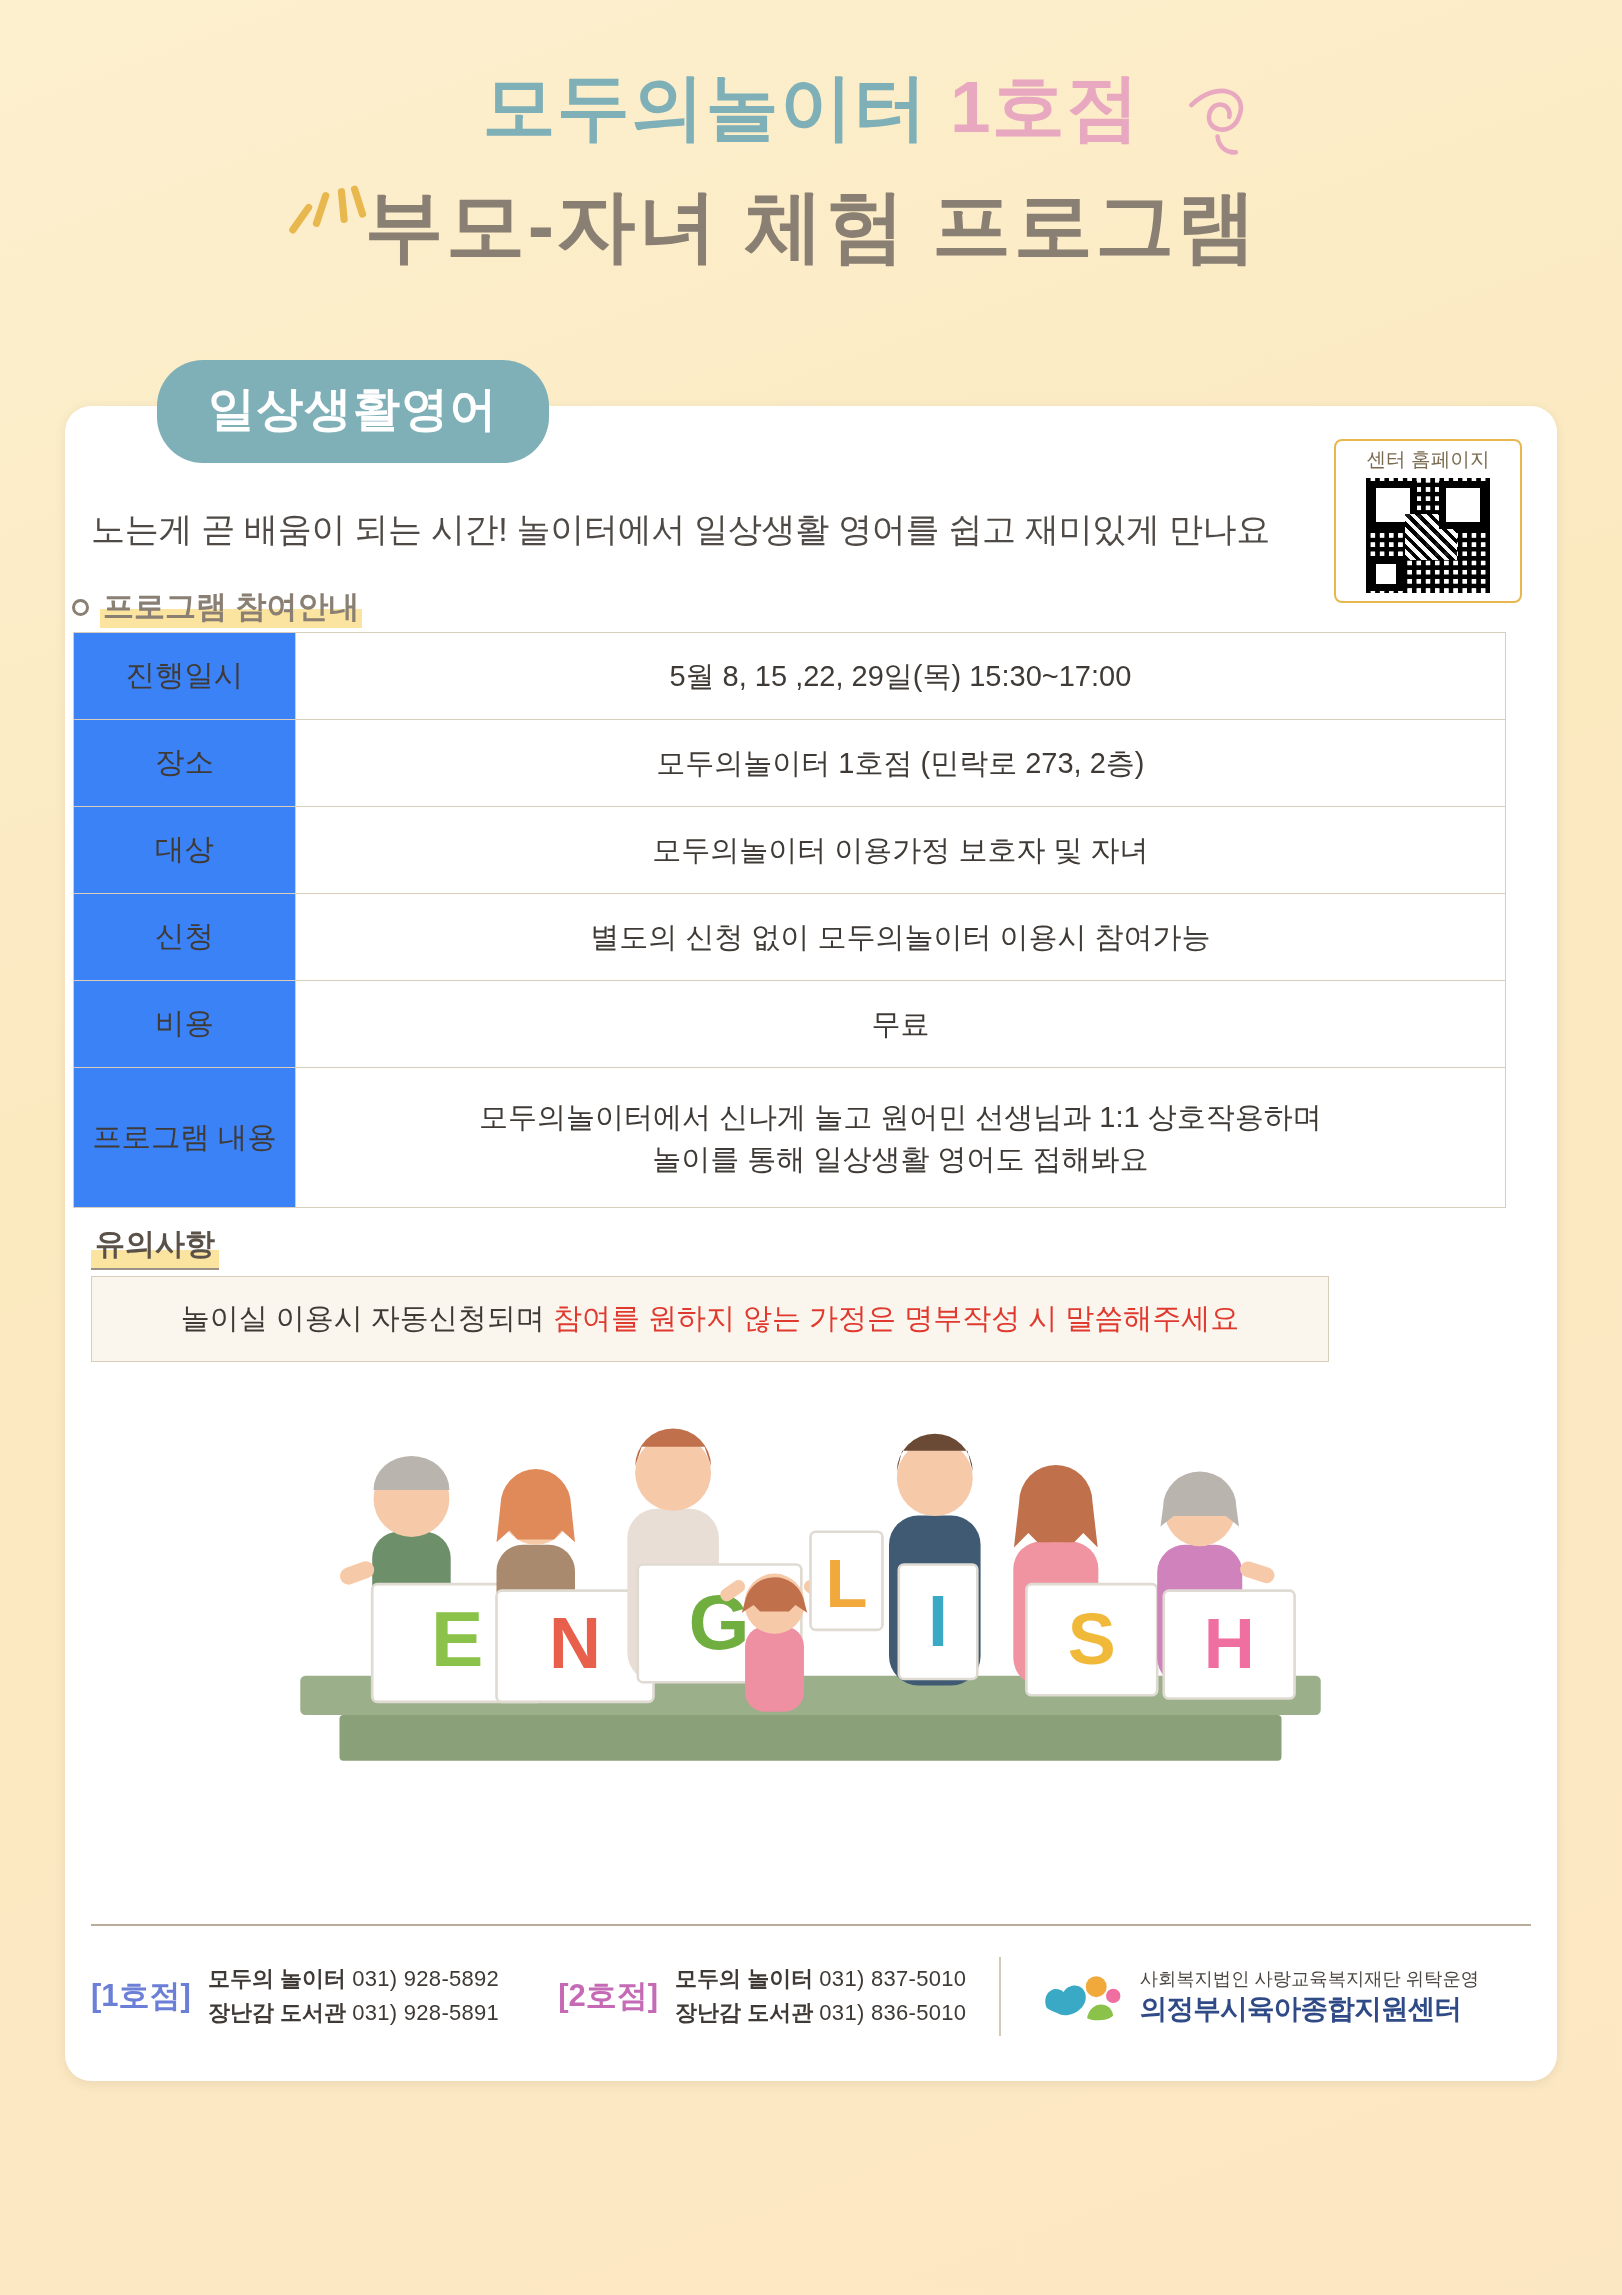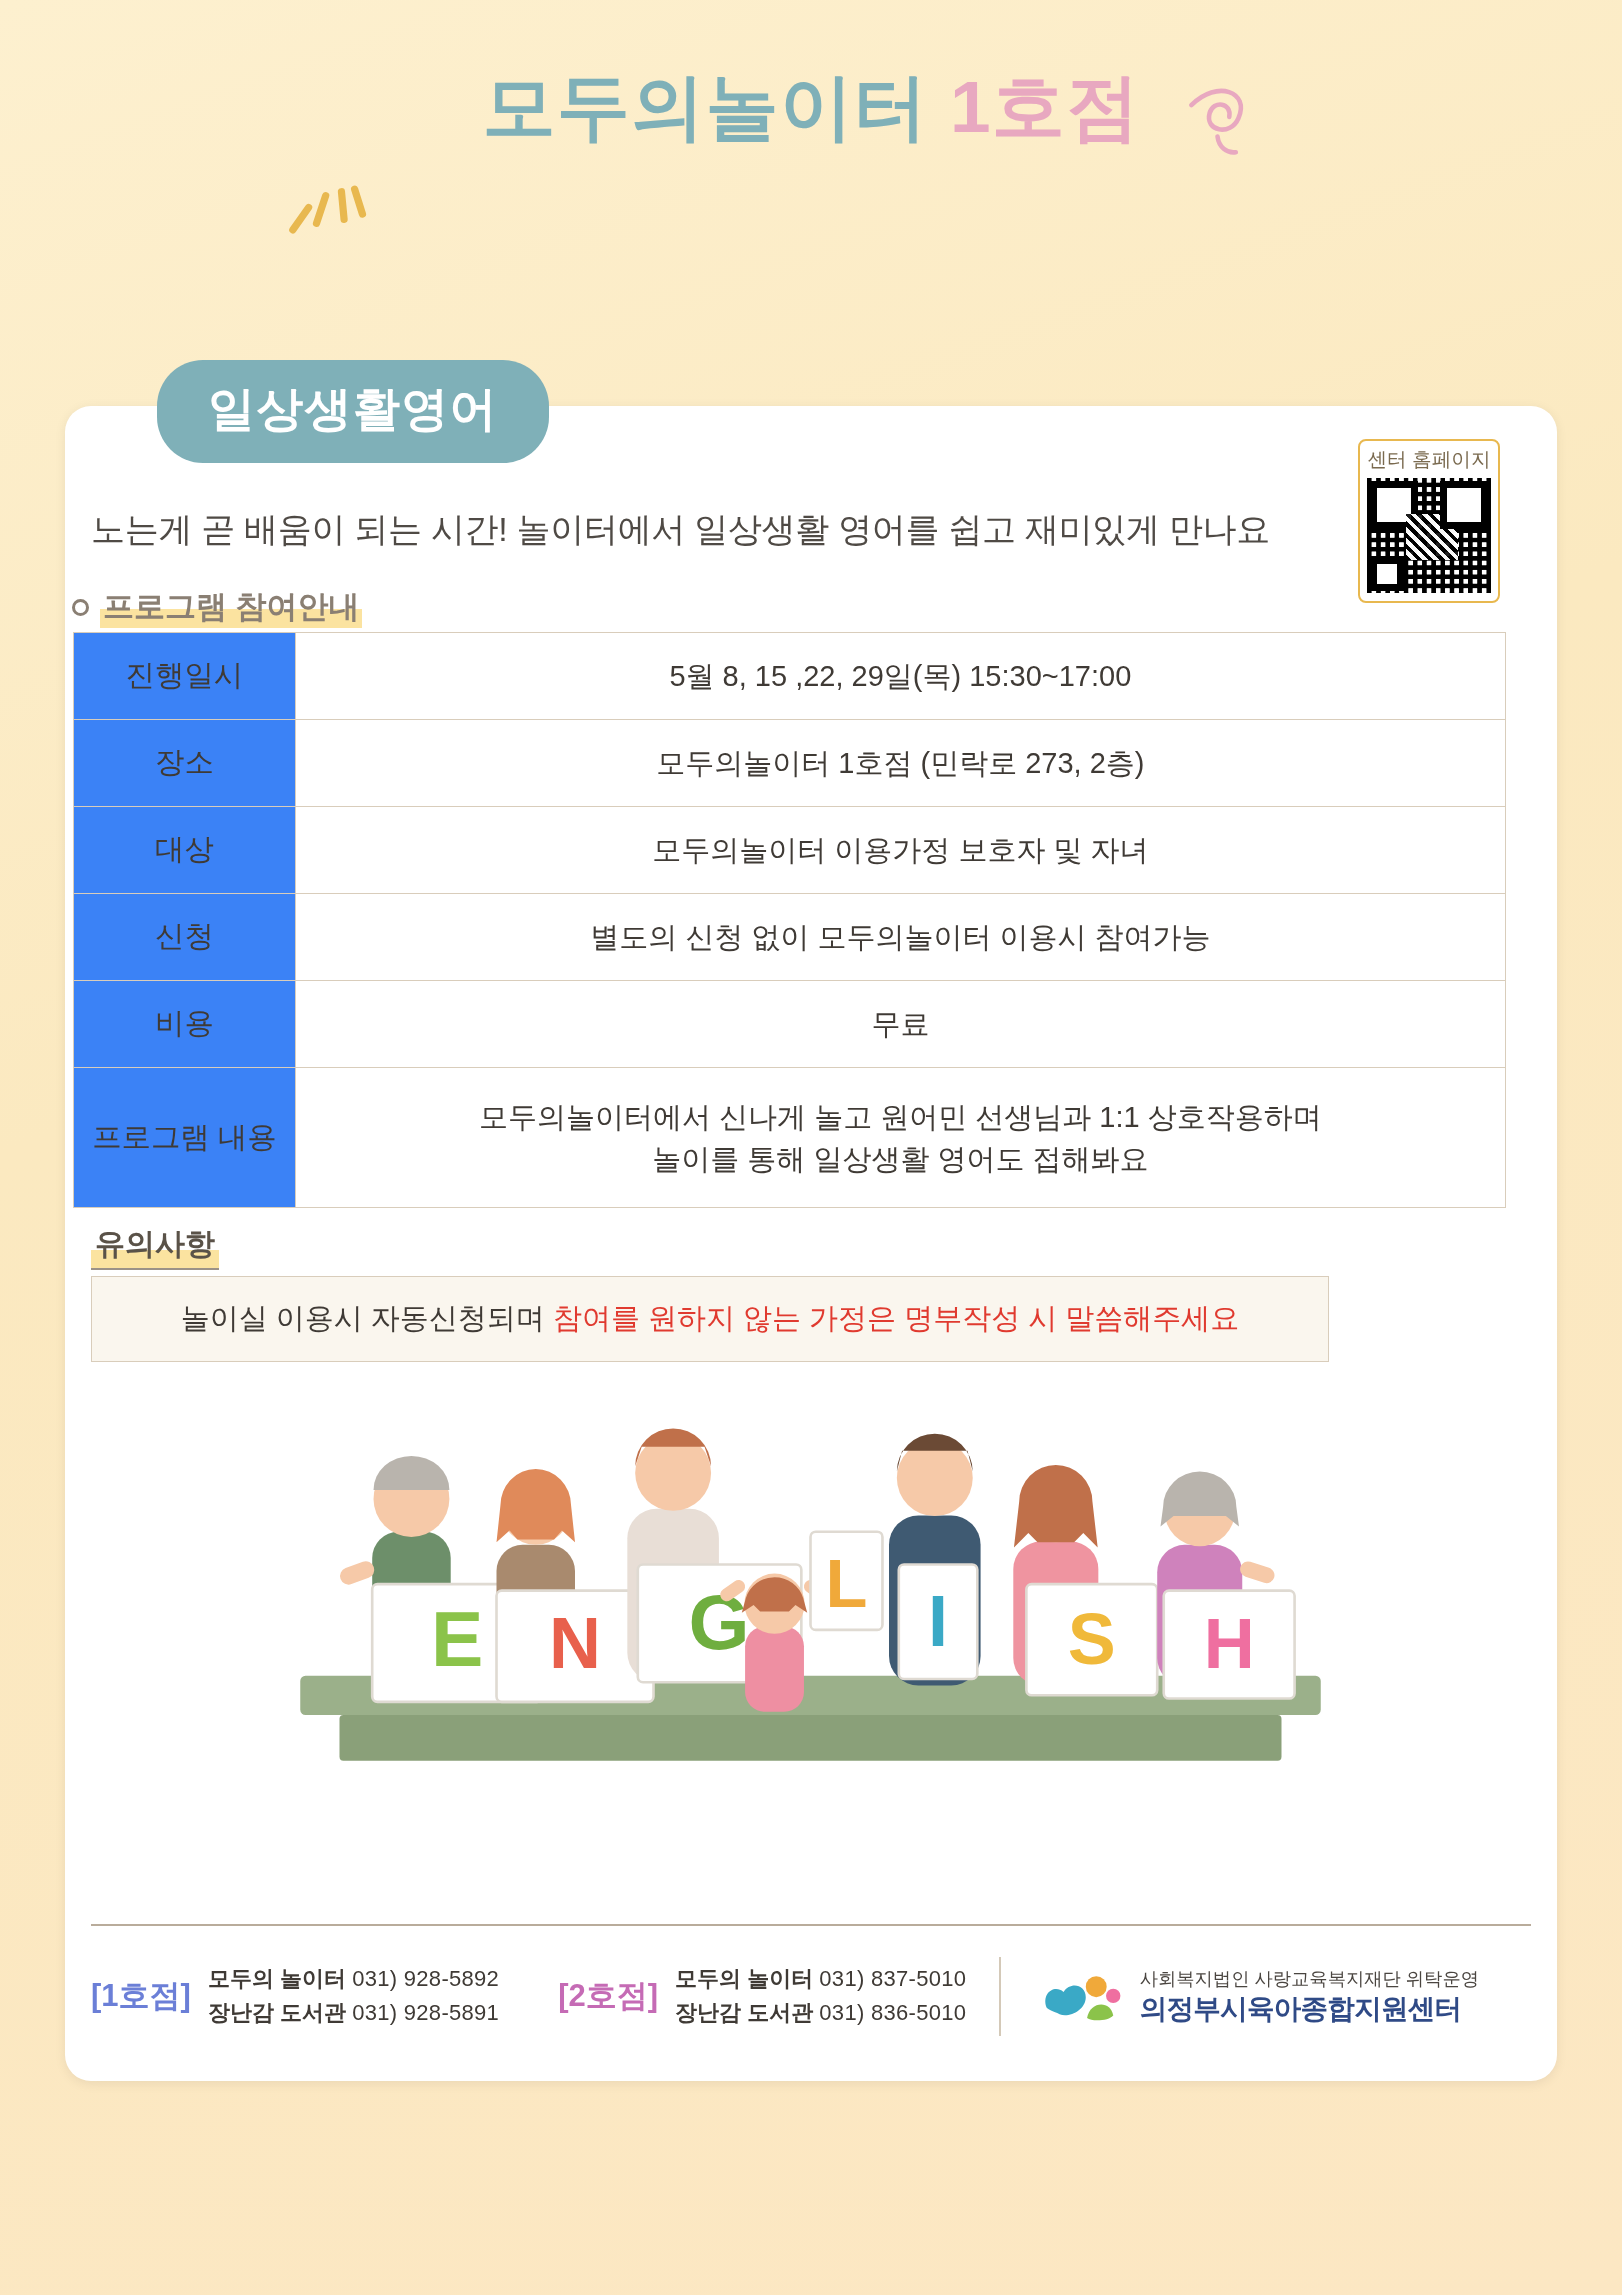--- a/index.html
+++ b/index.html
@@ -87,23 +87,23 @@
     top: 101px;
     font-size: 34px;
     color: #4f4a45;
     letter-spacing: -0.3px;
     white-space: nowrap;
   }
 
   
   .qr-wrap {
     position: absolute;
-    right: 57px;
+    right: 35px;
     top: 33px;
-    width: 142px;
+    width: 188px;
     text-align: center;
     border: 2px solid #e8b84f;
     border-radius: 7.9px;
     padding: 5.2px 3.9px 7.9px 3.9px;
     background: #fff;
   }
   .qr-label {
     font-size: 19.6px;
     color: #7a6a4f;
     margin-bottom: 5.2px;
@@ -263,20 +263,23 @@
   .logo-txt .big { font-size: 27.5px; font-weight: bold; color: #2f4a86; letter-spacing: -0.7px; }
 </style>
 </head>
 <body>
 
 <div class="header">
   <div>
     <span class="title-line1">
       <span>모두의놀이터 </span><span class="accent">1호점</span>
     </span>
+  </div>
+  <div>
+    <span class="title-line2">부모-자녀 체험 프로그램</span>
   </div>
 
   <svg class="swirl" viewBox="0 0 120 130">
     <path d="M20 40 C 60 0, 110 20, 92 60 C 80 88, 40 80, 48 52 C 54 32, 82 36, 78 58" fill="none" stroke="#e8a8c0" stroke-width="7" stroke-linecap="round"></path>
     <path d="M60 88 C 62 104, 74 114, 88 112" fill="none" stroke="#e8a8c0" stroke-width="7" stroke-linecap="round"></path>
   </svg>
 
   <svg class="sparkle" viewBox="0 0 140 140">
     <g stroke="#e8b84f" stroke-width="11" stroke-linecap="round">
       <line x1="18" y1="120" x2="42" y2="86"></line>

